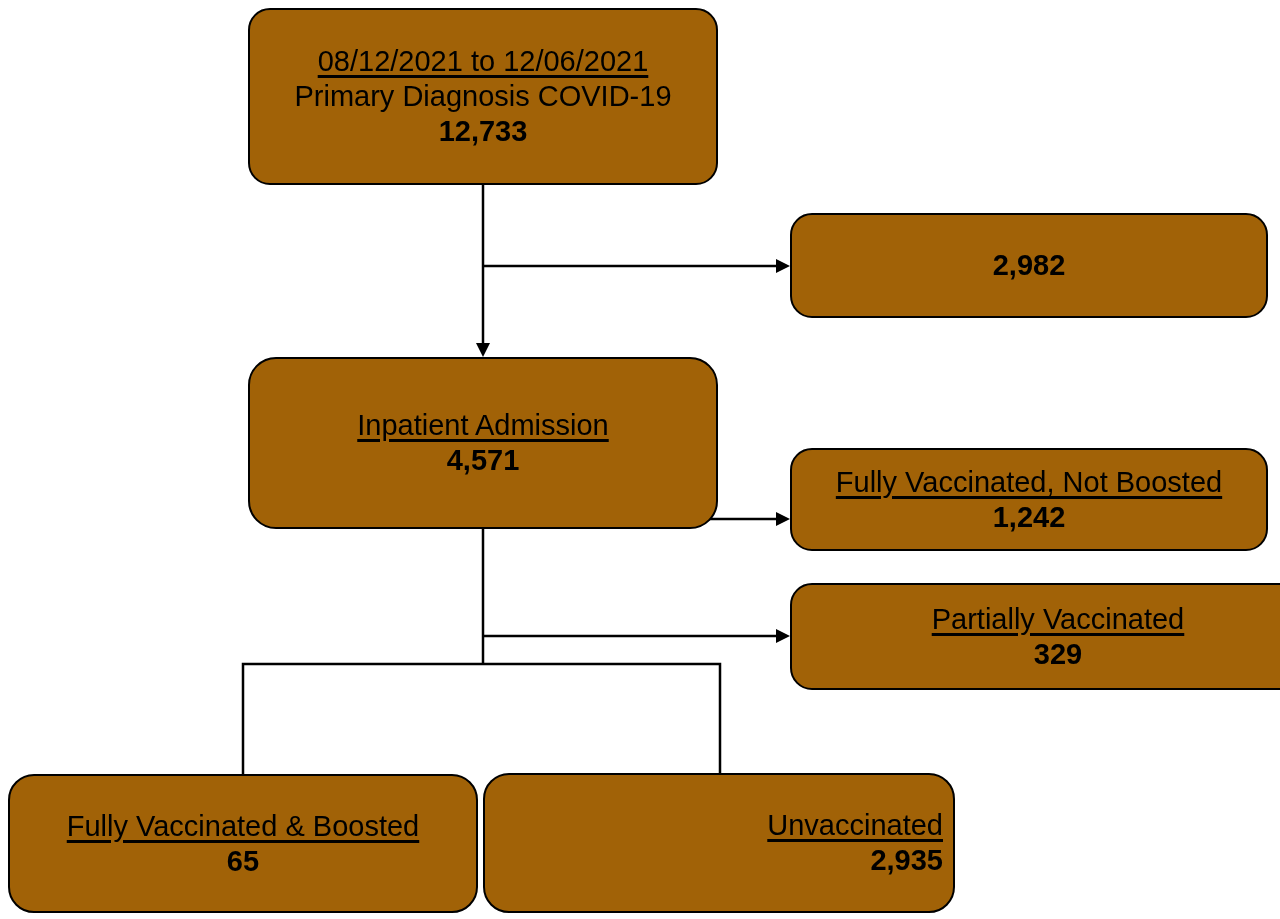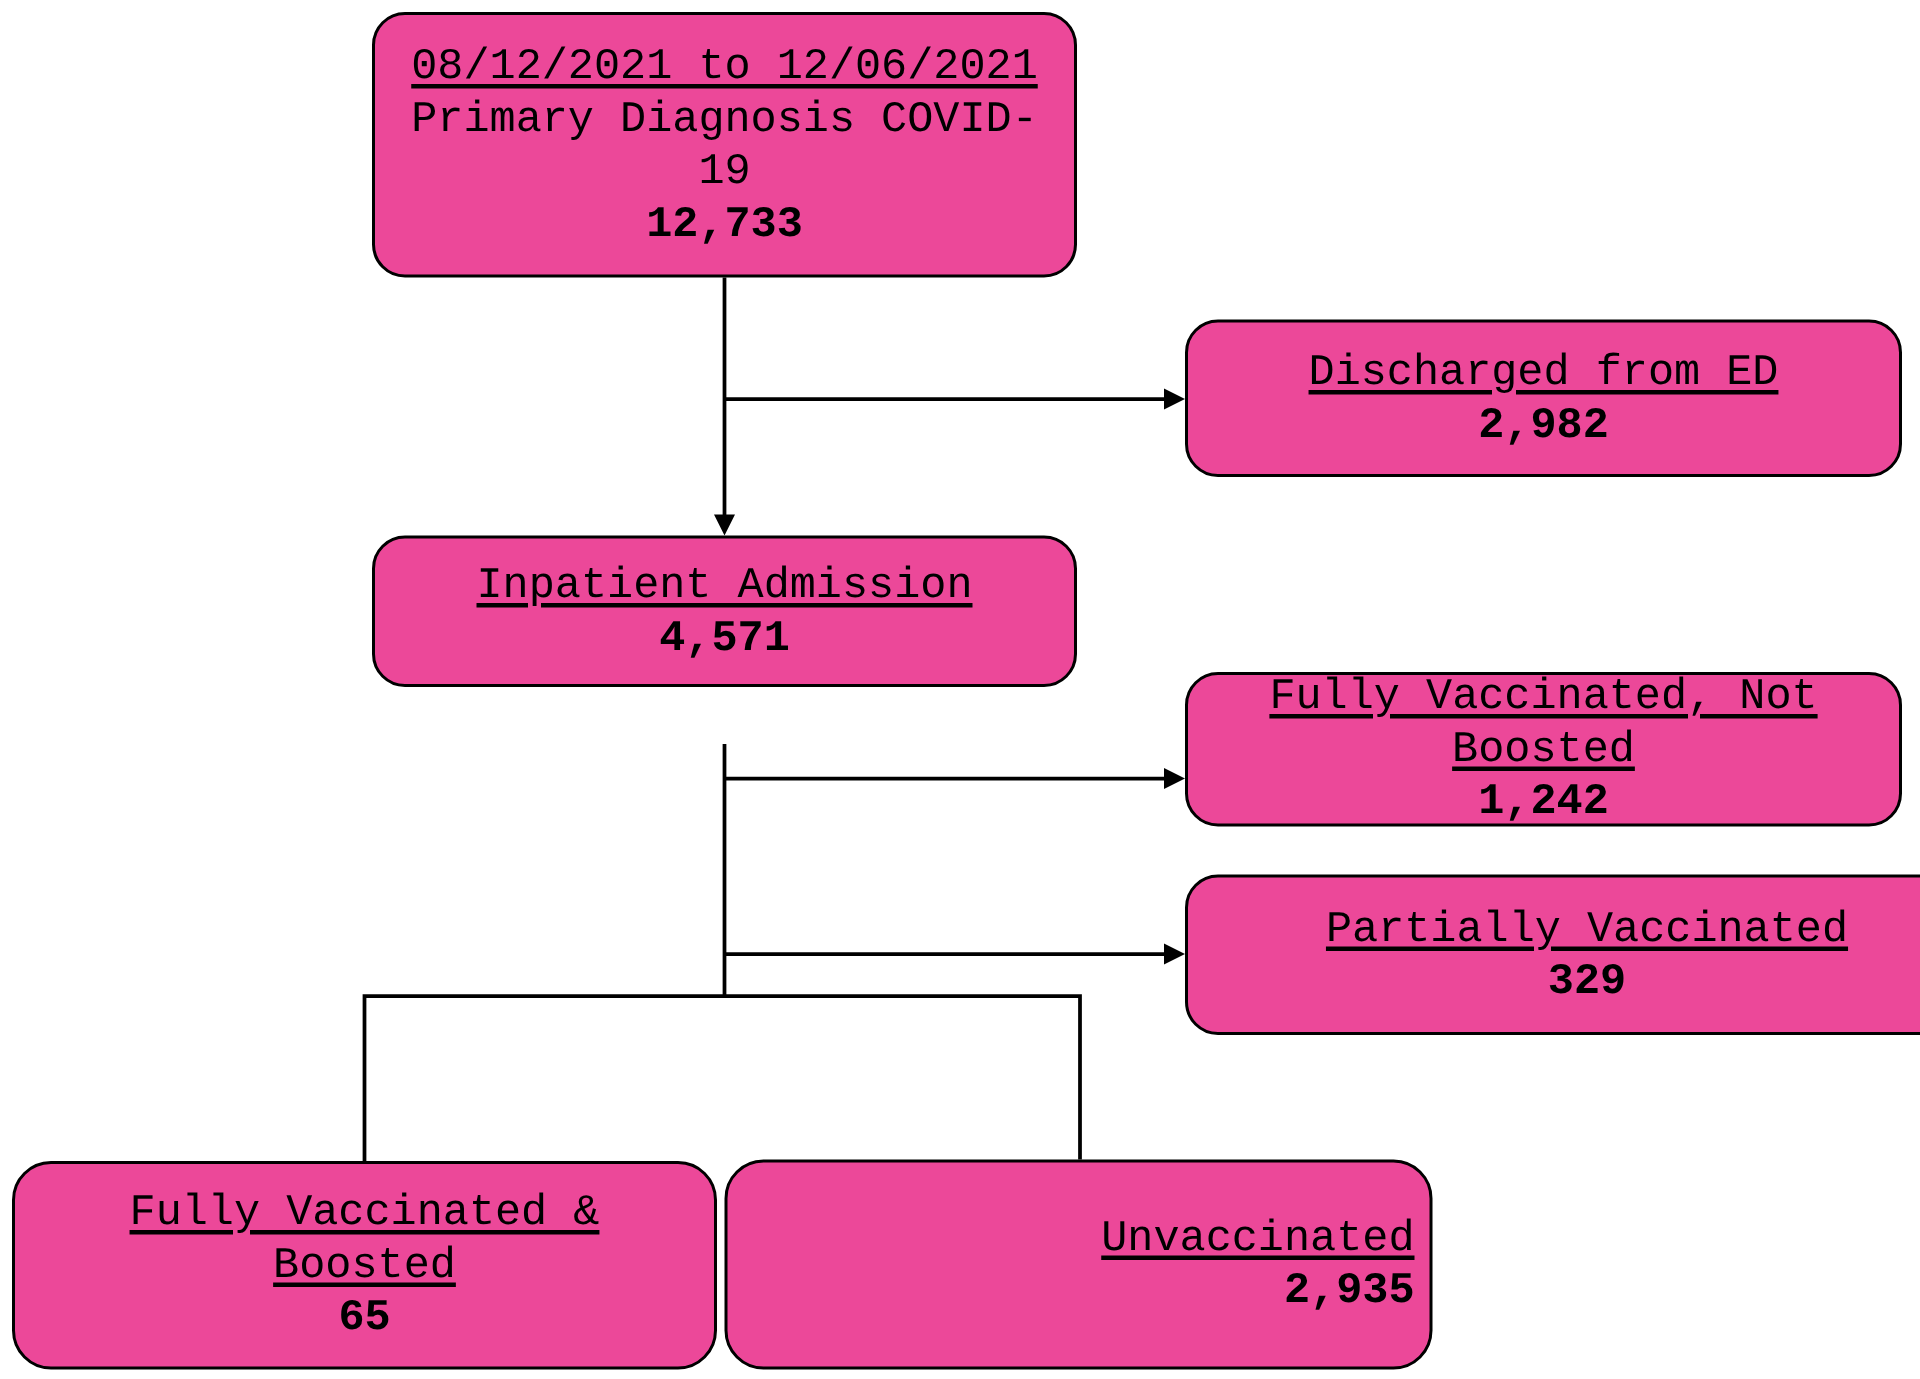--- a/index.html
+++ b/index.html
@@ -15,33 +15,32 @@
     overflow: hidden;
   }
   .connectors {
     position: absolute;
     left: 0; top: 0;
     width: 1280px;
     height: 919px;
   }
   .node {
     position: absolute;
-    background: #ec4899;
+    background: #a16207;
     border: 2.5px solid #000000;
     border-radius: 22px;
     display: flex;
     flex-direction: column;
     justify-content: center;
     align-items: center;
     text-align: center;
     color: #000000;
     font-size: 29px;
     line-height: 35px;
     padding: 4px 10px;
-    font-family: Liberation Mono, monospace;
   }
   .node .lbl {
     font-weight: normal;
   }
   .node .lbl.u {
     text-decoration: underline;
     text-decoration-thickness: 2.5px;
     text-underline-offset: 4px;
   }
   .node .val {
@@ -72,25 +71,24 @@
     <polyline points="243,774 243,664 720,664 720,773" fill="none" stroke="#000000" stroke-width="2.5"></polyline>
   </svg>
 
   <div class="node" style="left:248px; top:8px; width:470px; height:177px;">
     <div class="lbl u">08/12/2021 to 12/06/2021</div>
     <div class="lbl">Primary Diagnosis COVID-19</div>
     <div class="val">12,733</div>
   </div>
 
   <div class="node" style="left:790px; top:213px; width:478px; height:105px;">
-    <div class="lbl u">Discharged from ED</div>
     <div class="val">2,982</div>
   </div>
 
-  <div class="node" style="left:248px; top:357px; width:470px; height:101px;">
+  <div class="node" style="left:248px; top:357px; width:470px; height:172px;border-radius:28px;">
     <div class="lbl u">Inpatient Admission</div>
     <div class="val">4,571</div>
   </div>
 
   <div class="node" style="left:790px; top:448px; width:478px; height:103px;">
     <div class="lbl u">Fully Vaccinated, Not Boosted</div>
     <div class="val">1,242</div>
   </div>
 
   <div class="node" style="left:790px; top:583px; width:536px; height:107px;">

